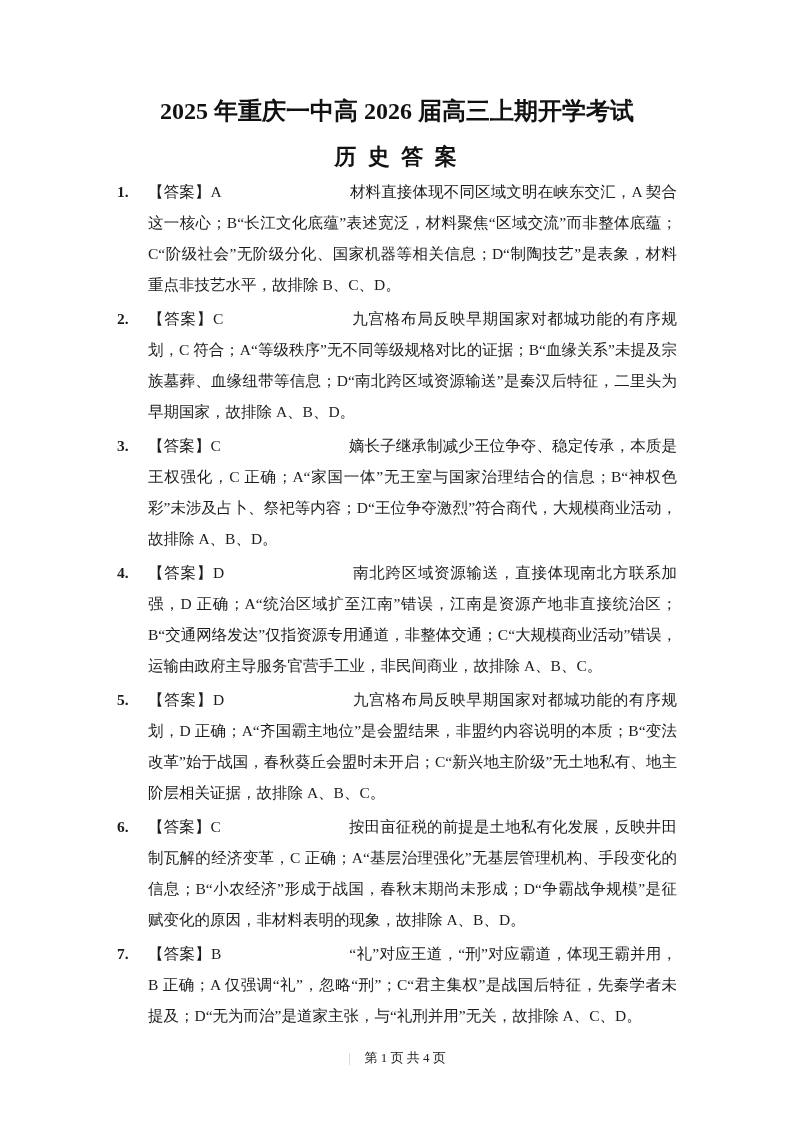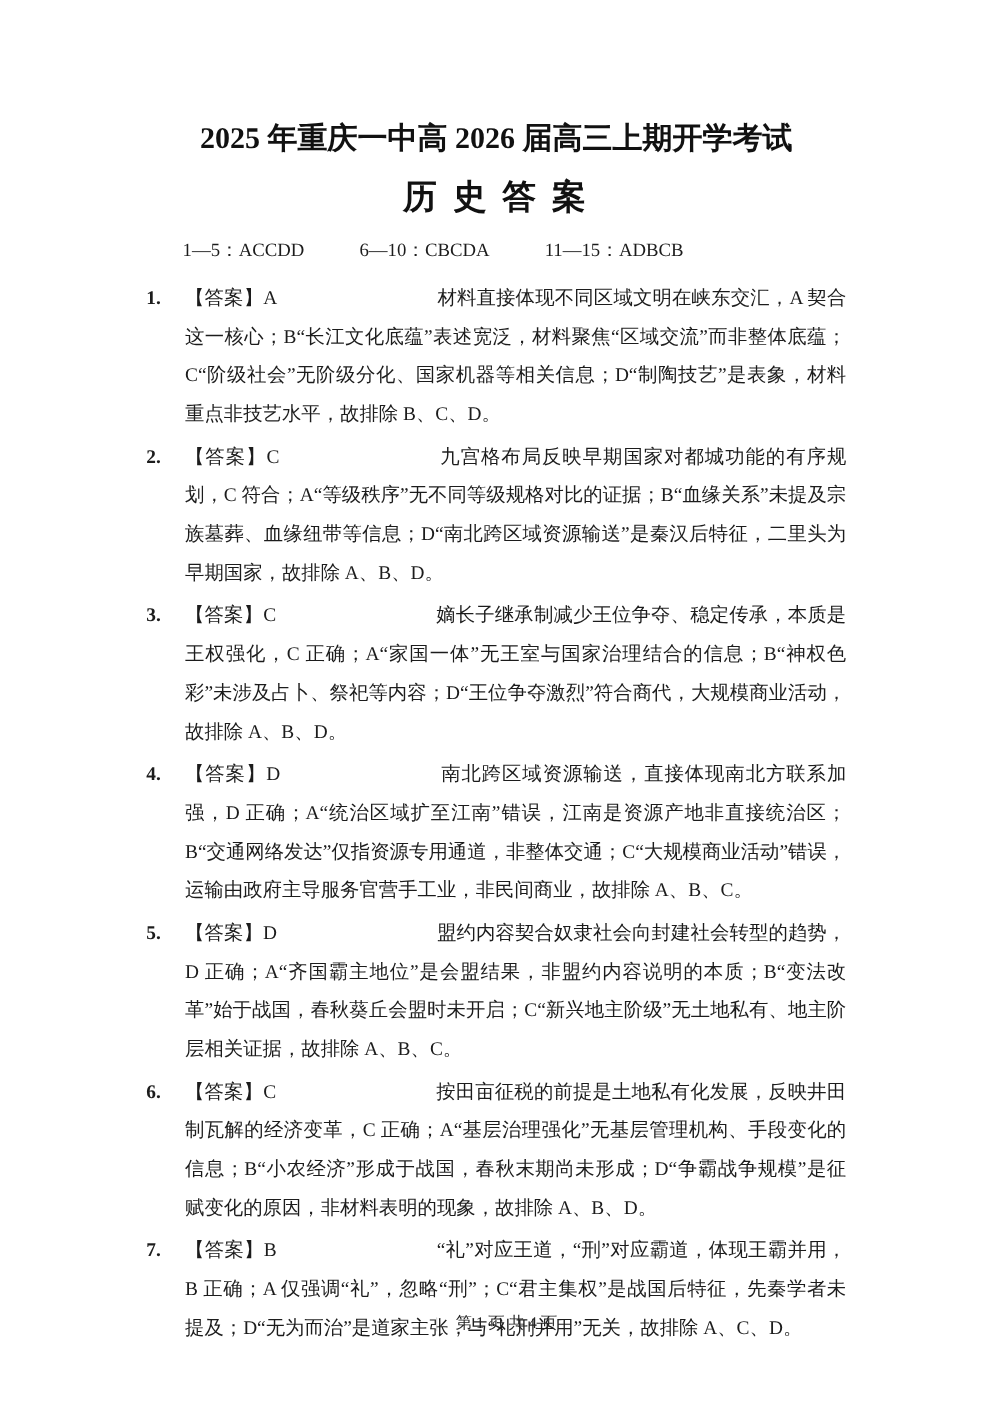--- a/index.html
+++ b/index.html
@@ -17,21 +17,21 @@
   .title {
     font-size: 24px;
     font-weight: 600;
     text-align: center;
     margin: 0;
     line-height: 34px;
     white-space: nowrap;
     color: #111;
   }
   .subtitle {
-    font-size: 27px;
+    font-size: 22px;
     font-weight: 700;
     text-align: center;
     letter-spacing: 3px;
     margin: 10px 0 0 0;
     line-height: 38px;
     color: #111;
   }
   .summary {
     margin: 14px 0 11px 29px;
     font-size: 15px;
@@ -82,25 +82,20 @@
   }
 </style>
 </head>
 <body>
 
 <div class="page">
 
   <h1 class="title">2025 年重庆一中高 2026 届高三上期开学考试</h1>
   <h2 class="subtitle">历 史 答 案</h2>
 
-  <div class="summary">
-    <span>1—5：ACCDD</span>
-    <span>6—10：CBCDA</span>
-    <span>11—15：ADBCB</span>
-  </div>
 
   <div class="items">
 
     <div class="item">
       <span class="num">1.</span>
       <div class="body"><span class="ans">【答案】A</span><span class="spacer"></span><span class="expl">材料直接体现不同区域文明在峡东交汇，A 契合这一核心；B“长江文化底蕴”表述宽泛，材料聚焦“区域交流”而非整体底蕴；C“阶级社会”无阶级分化、国家机器等相关信息；D“制陶技艺”是表象，材料重点非技艺水平，故排除 B、C、D。</span></div>
     </div>
 
     <div class="item">
       <span class="num">2.</span>
@@ -112,21 +107,21 @@
       <div class="body"><span class="ans">【答案】C</span><span class="spacer"></span><span class="expl">嫡长子继承制减少王位争夺、稳定传承，本质是王权强化，C 正确；A“家国一体”无王室与国家治理结合的信息；B“神权色彩”未涉及占卜、祭祀等内容；D“王位争夺激烈”符合商代，大规模商业活动，故排除 A、B、D。</span></div>
     </div>
 
     <div class="item">
       <span class="num">4.</span>
       <div class="body"><span class="ans">【答案】D</span><span class="spacer"></span><span class="expl">南北跨区域资源输送，直接体现南北方联系加强，D 正确；A“统治区域扩至江南”错误，江南是资源产地非直接统治区；B“交通网络发达”仅指资源专用通道，非整体交通；C“大规模商业活动”错误，运输由政府主导服务官营手工业，非民间商业，故排除 A、B、C。</span></div>
     </div>
 
     <div class="item">
       <span class="num">5.</span>
-      <div class="body"><span class="ans">【答案】D</span><span class="spacer marked"></span><span class="expl">盟约内容契合奴隶社会向封建社会转型的趋势，D 正确；A“齐国霸主地位”是会盟结果，非盟约内容说明的本质；B“变法改革”始于战国，春秋葵丘会盟时未开启；C“新兴地主阶级”无土地私有、地主阶层相关证据，故排除 A、B、C。</span></div>
+      <div class="body"><span class="ans">【答案】D</span><span class="spacer marked"></span><span class="expl">九宫格布局反映早期国家对都城功能的有序规划，D 正确；A“齐国霸主地位”是会盟结果，非盟约内容说明的本质；B“变法改革”始于战国，春秋葵丘会盟时未开启；C“新兴地主阶级”无土地私有、地主阶层相关证据，故排除 A、B、C。</span></div>
     </div>
 
     <div class="item">
       <span class="num">6.</span>
       <div class="body"><span class="ans">【答案】C</span><span class="spacer"></span><span class="expl">按田亩征税的前提是土地私有化发展，反映井田制瓦解的经济变革，C 正确；A“基层治理强化”无基层管理机构、手段变化的信息；B“小农经济”形成于战国，春秋末期尚未形成；D“争霸战争规模”是征赋变化的原因，非材料表明的现象，故排除 A、B、D。</span></div>
     </div>
 
     <div class="item">
       <span class="num">7.</span>
       <div class="body"><span class="ans">【答案】B</span><span class="spacer"></span><span class="expl">“礼”对应王道，“刑”对应霸道，体现王霸并用，B 正确；A 仅强调“礼”，忽略“刑”；C“君主集权”是战国后特征，先秦学者未提及；D“无为而治”是道家主张，与“礼刑并用”无关，故排除 A、C、D。</span></div>

